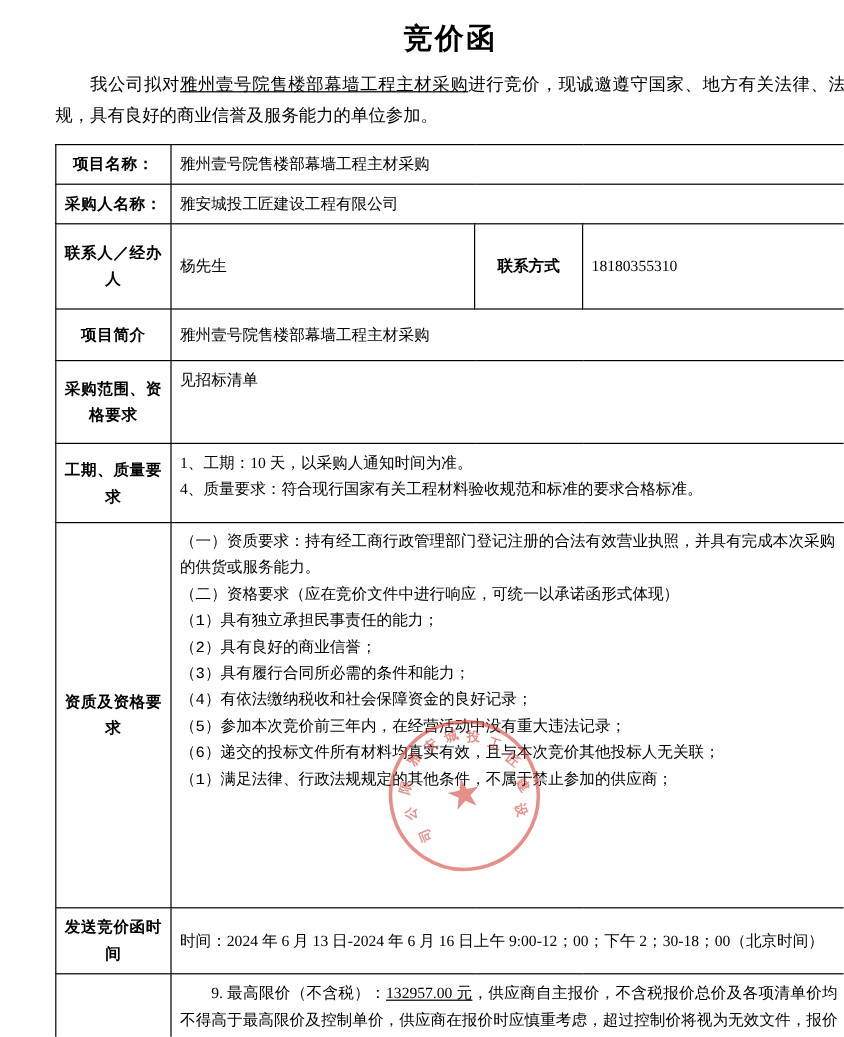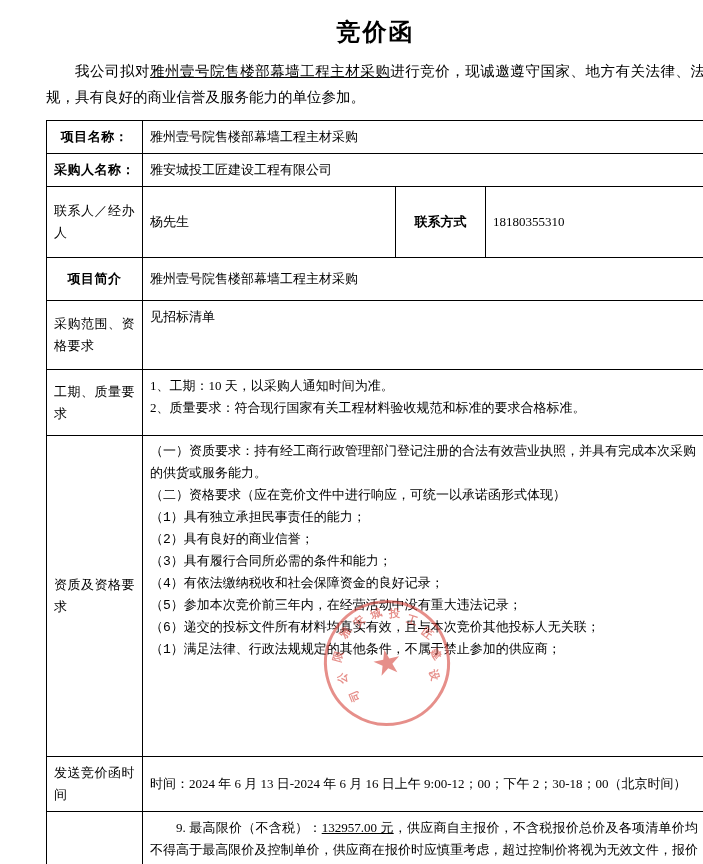--- a/index.html
+++ b/index.html
@@ -57,21 +57,22 @@
     text-align: center;
     font-weight: bold;
     font-size: 13.5px;
     letter-spacing: 0.5px;
   }
   td.value {
     font-size: 13.5px;
   }
   td.label-vert {
     width: 96px;
-    font-weight: normal;
+    text-align: center;
+    font-weight: bold;
     font-size: 13.5px;
     letter-spacing: 0.5px;
     line-height: 28px;
   }
   td.small-label {
     width: 90px;
     text-align: center;
     font-weight: bold;
     font-size: 13.5px;
   }
@@ -180,21 +181,21 @@
         <td class="value" colspan="3">雅州壹号院售楼部幕墙工程主材采购</td>
       </tr>
       <tr>
         <td class="label-vert twoline" style="height:58px">采购范围、资格要求</td>
         <td class="value" colspan="3" style="vertical-align:top">见招标清单</td>
       </tr>
       <tr>
         <td class="label-vert twoline" style="height:55px">工期、质量要求</td>
         <td class="value" colspan="3" style="vertical-align:top">
           <div>1、工期：10 天，以采购人通知时间为准。</div>
-          <div>2、质量要求：符合现行国家有关工程材料验收规范和标准的要求合格标准。</div>
+          <div>4、质量要求：符合现行国家有关工程材料验收规范和标准的要求合格标准。</div>
         </td>
       </tr>
       <tr>
         <td class="label-vert twoline" style="height:310px">资质及资格要求</td>
         <td class="qual-cell" colspan="3" style="vertical-align:top">
           <p>（一）资质要求：持有经工商行政管理部门登记注册的合法有效营业执照，并具有完成本次采购的供货或服务能力。</p>
           <p>（二）资格要求（应在竞价文件中进行响应，可统一以承诺函形式体现）</p>
           <p>（1）具有独立承担民事责任的能力；</p>
           <p>（2）具有良好的商业信誉；</p>
           <p>（3）具有履行合同所必需的条件和能力；</p>

